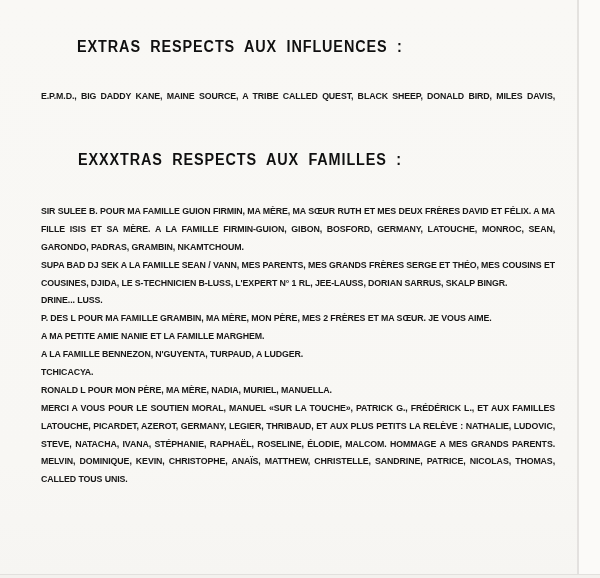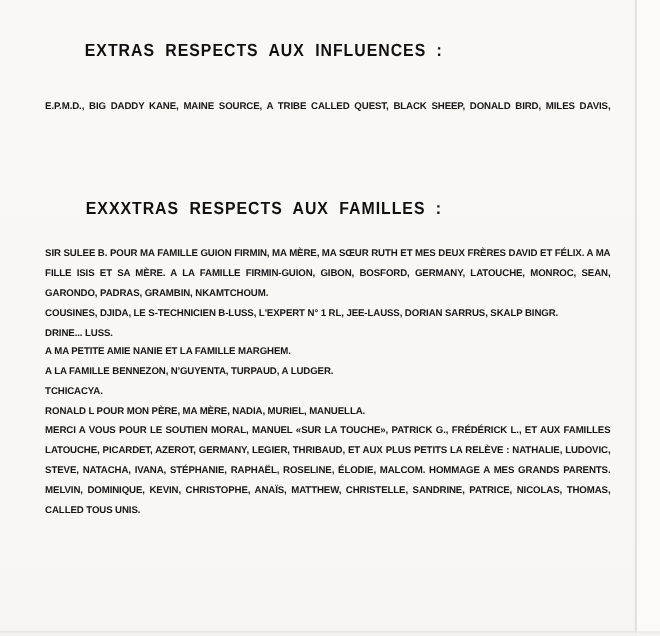--- a/index.html
+++ b/index.html
@@ -30,28 +30,28 @@
     position:absolute;left:0;right:0;bottom:0;height:3px;
     background:#f3f1ee;
   }
   .heading{
     position:absolute;left:0;width:480px;text-align:center;
     font-weight:bold;font-size:16px;letter-spacing:1px;word-spacing:5px;
     color:#101010;
   }
   .heading > span{display:inline-block;transform:scaleX(.9);white-space:nowrap;}
   .h-influences{top:38px;}
-  .h-familles{top:182px;}
+  .h-familles{top:151px;}
   .textblock{
     position:absolute;left:41px;width:514px;
     font-weight:bold;font-size:8.8px;letter-spacing:-.1px;
     color:#161616;
   }
   .tb-influences{top:88px;}
-  .tb-familles{top:222px;}
+  .tb-familles{top:203px;}
   .line{
     display:block;height:17.9px;line-height:17.9px;
     white-space:nowrap;text-align:left;
   }
   .line.j{
     white-space:normal;overflow:hidden;
     text-align:justify;text-align-last:justify;
   }
   .line.w{word-spacing:2.5px;}
   .line.gap{margin-top:4px;}
@@ -70,22 +70,24 @@
   </div>
 
   <div class="heading h-familles">
     <span>EXXXTRAS RESPECTS AUX FAMILLES :</span>
   </div>
 
   <div class="textblock tb-familles">
     <span class="line j">SIR SULEE B. POUR MA FAMILLE GUION FIRMIN, MA MÈRE, MA SŒUR RUTH ET MES DEUX FRÈRES DAVID ET FÉLIX. A MA</span>
     <span class="line j">FILLE ISIS ET SA MÈRE. A LA FAMILLE FIRMIN-GUION, GIBON, BOSFORD, GERMANY, LATOUCHE, MONROC, SEAN,</span>
     <span class="line">GARONDO, PADRAS, GRAMBIN, NKAMTCHOUM.</span>
+    <span class="line j">SUPA BAD DJ SEK A LA FAMILLE SEAN / VANN, MES PARENTS, MES GRANDS FRÈRES SERGE ET THÉO, MES COUSINS ET</span>
     <span class="line">COUSINES, DJIDA, LE S-TECHNICIEN B-LUSS, L'EXPERT N° 1 RL, JEE-LAUSS, DORIAN SARRUS, SKALP BINGR.</span>
     <span class="line">DRINE... LUSS.</span>
+    <span class="line">P. DES L POUR MA FAMILLE GRAMBIN, MA MÈRE, MON PÈRE, MES 2 FRÈRES ET MA SŒUR. JE VOUS AIME.</span>
     <span class="line">A MA PETITE AMIE NANIE ET LA FAMILLE MARGHEM.</span>
     <span class="line">A LA FAMILLE BENNEZON, N'GUYENTA, TURPAUD, A LUDGER.</span>
     <span class="line">TCHICACYA.</span>
     <span class="line">RONALD L POUR MON PÈRE, MA MÈRE, NADIA, MURIEL, MANUELLA.</span>
     <span class="line j">MERCI A VOUS POUR LE SOUTIEN MORAL, MANUEL «SUR LA TOUCHE», PATRICK G., FRÉDÉRICK L., ET AUX FAMILLES</span>
     <span class="line j">LATOUCHE, PICARDET, AZEROT, GERMANY, LEGIER, THRIBAUD, ET AUX PLUS PETITS LA RELÈVE : NATHALIE, LUDOVIC,</span>
     <span class="line j">STEVE, NATACHA, IVANA, STÉPHANIE, RAPHAËL, ROSELINE, ÉLODIE, MALCOM. HOMMAGE A MES GRANDS PARENTS.</span>
     <span class="line j">MELVIN, DOMINIQUE, KEVIN, CHRISTOPHE, ANAÏS, MATTHEW, CHRISTELLE, SANDRINE, PATRICE, NICOLAS, THOMAS,</span>
     <span class="line">CALLED TOUS UNIS.</span>
   </div>

